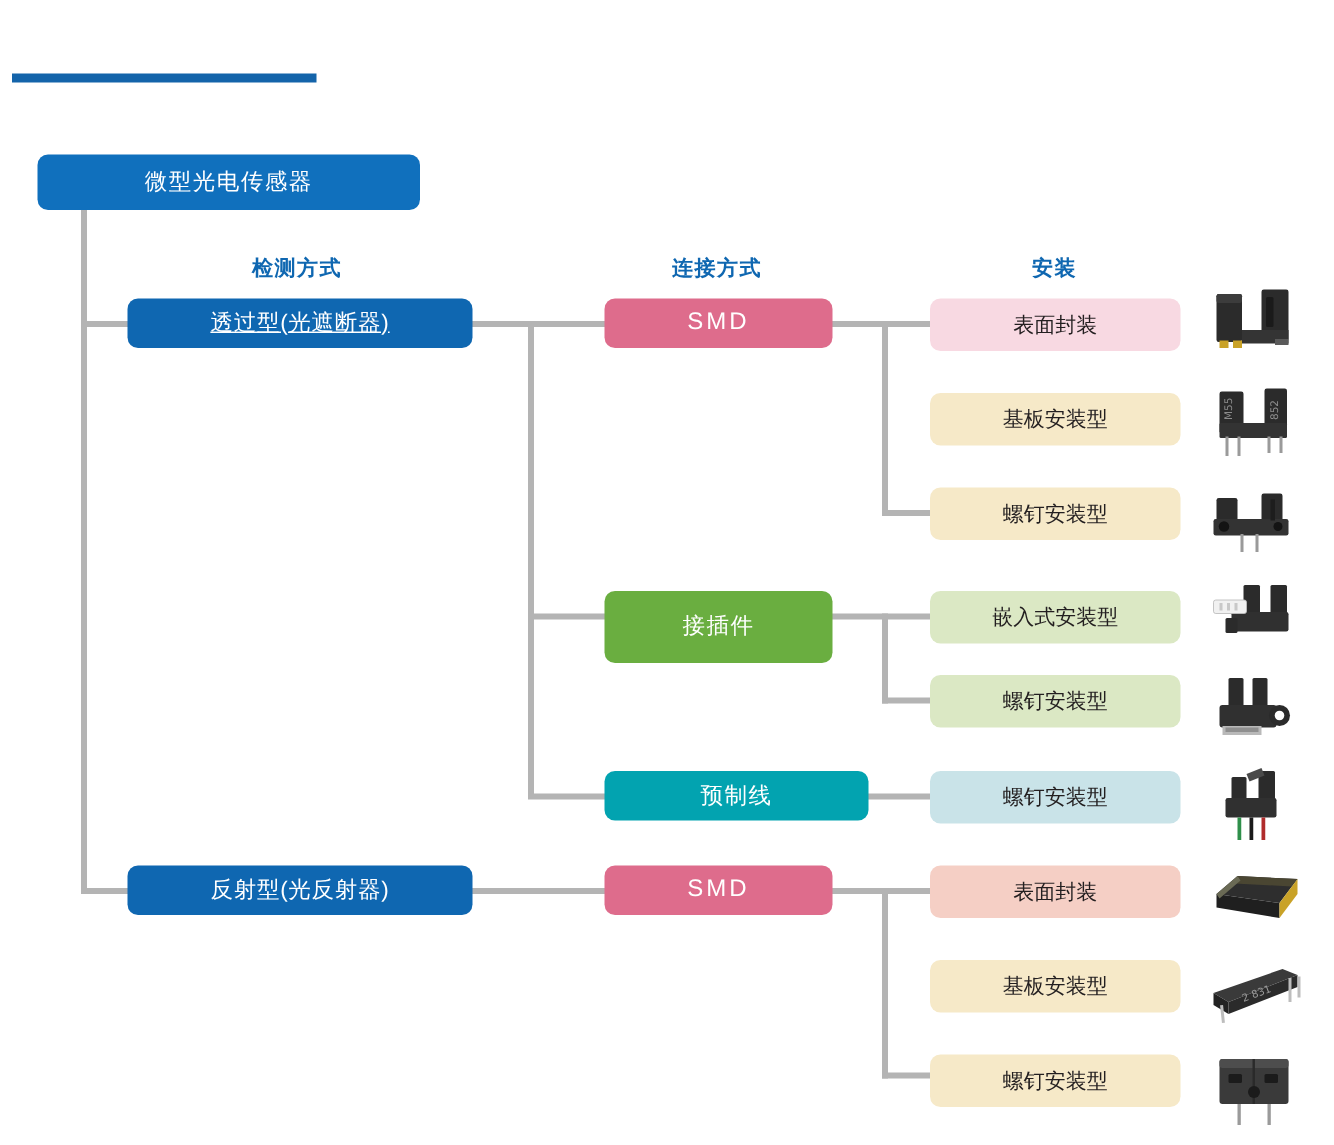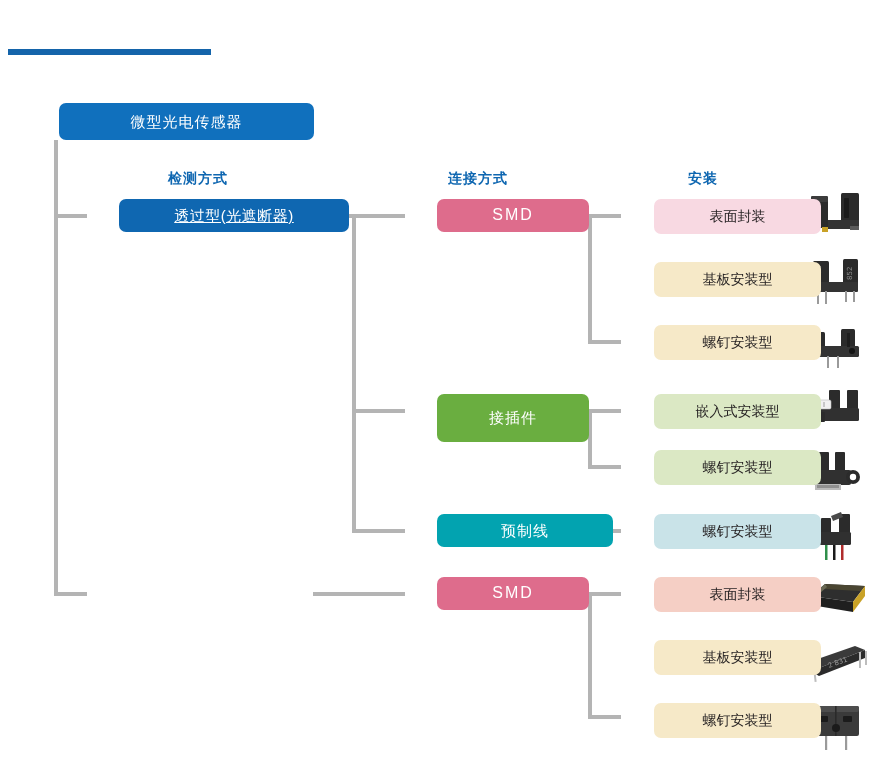--- a/index.html
+++ b/index.html
@@ -31,21 +31,20 @@
 
   
   .node{
     position:absolute;
     border-radius:7px;
     display:flex;align-items:center;justify-content:center;
     box-sizing:border-box;
     text-align:center;
     line-height:1.15;
     z-index:3;
-    margin-left:34px;
   }
   .node.lv1{background:#0f67b1;color:#ffffff;font-size:15px;font-weight:normal;letter-spacing:.5px;}
   .node.root{background:#1070bd;color:#ffffff;font-size:15px;letter-spacing:1px;}
   .node.smd{background:#de6c8c;color:#ffffff;font-size:16px;letter-spacing:2px;}
   .node.conn{background:#6aae40;color:#ffffff;font-size:15px;letter-spacing:1px;}
   .node.wire{background:#02a3b0;color:#ffffff;font-size:15px;letter-spacing:1px;}
   .node.leaf{font-size:14px;color:#231f20;}
   .leaf-pink   {background:#f8d9e2;}
   .leaf-beige  {background:#f6e9c8;}
   .leaf-green  {background:#dbe8c4;}
@@ -97,20 +96,21 @@
 
   <div class="ln lnh" style="left:313px;top:592px;width:92px;"></div>
 
   <div class="ln lnh" style="left:553px;top:592px;width:68px;"></div>
   <div class="ln lnv" style="left:588px;top:592px;height:127px;"></div>
   <div class="ln lnh" style="left:588px;top:715px;width:33px;"></div>
 
   <div class="node root" style="left:25px;top:103px;width:255px;height:37px;">微型光电传感器</div>
 
   <div class="node lv1" style="left:85px;top:199px;width:230px;height:33px;text-decoration:underline;">透过型(光遮断器)</div>
+  <div class="node lv1" style="left:85px;top:577px;width:230px;height:33px;">反射型(光反射器)</div>
 
   <div class="node smd" style="left:403px;top:199px;width:152px;height:33px;">SMD</div>
   <div class="node conn" style="left:403px;top:394px;width:152px;height:48px;">接插件</div>
   <div class="node wire" style="left:403px;top:514px;width:176px;height:33px;">预制线</div>
   <div class="node smd" style="left:403px;top:577px;width:152px;height:33px;">SMD</div>
 
   <div class="node leaf leaf-pink" style="left:620px;top:199px;width:167px;height:35px;">表面封装</div>
   <div class="node leaf leaf-beige" style="left:620px;top:262px;width:167px;height:35px;">基板安装型</div>
   <div class="node leaf leaf-beige" style="left:620px;top:325px;width:167px;height:35px;">螺钉安装型</div>
 

